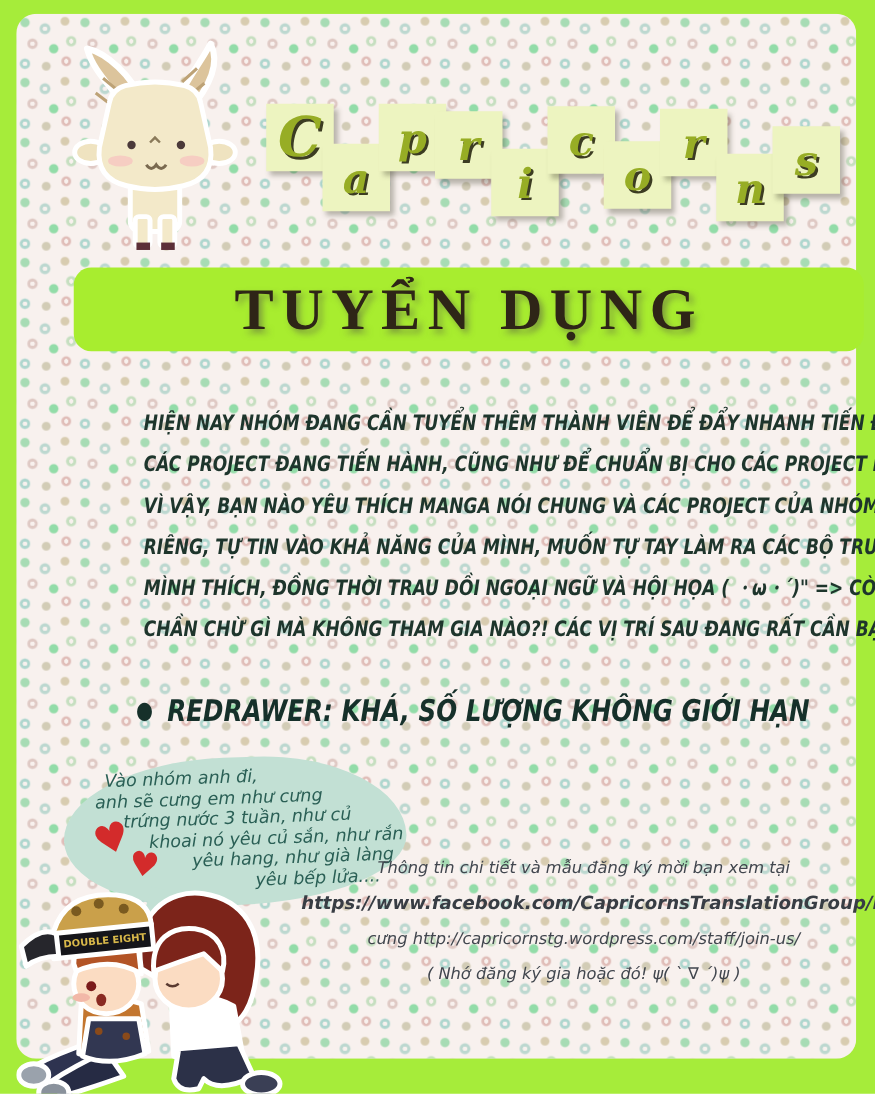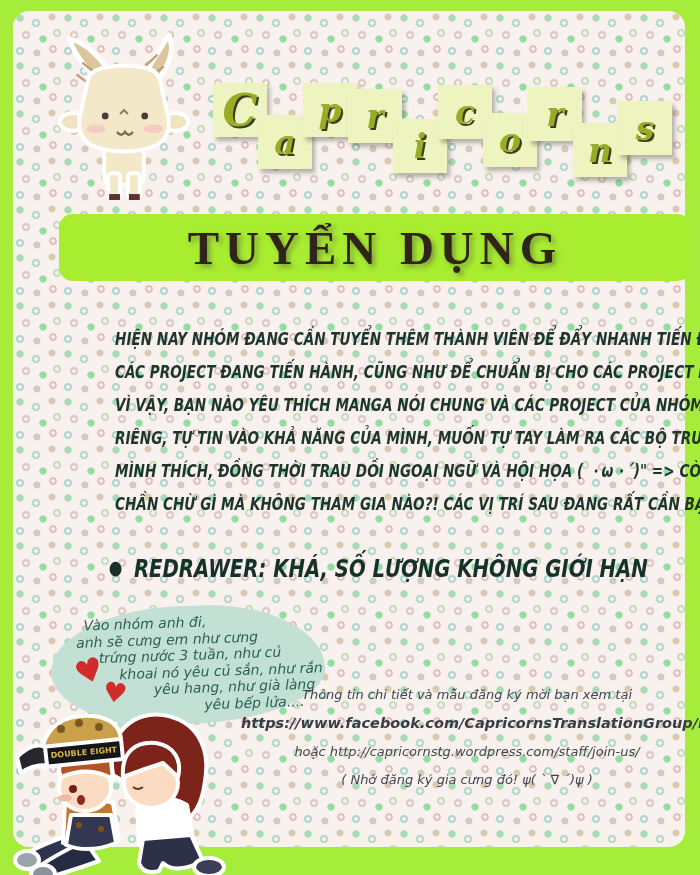--- a/index.html
+++ b/index.html
@@ -166,18 +166,18 @@
       <text x="38" y="55" font-size="8" font-weight="bold" fill="#d8b84a" transform="rotate(-5 38 55)">DOUBLE EIGHT</text>
       <circle cx="60" cy="86" r="4" fill="#7a1a1a"></circle>
       <path d="M120,84 q5,4 10,0" stroke="#5a3a30" stroke-width="2" fill="none"></path>
       <ellipse cx="68" cy="97" rx="4" ry="5" fill="#8a2a22"></ellipse>
       <ellipse cx="52" cy="95" rx="7" ry="3.5" fill="#f2b8a8"></ellipse>
     </svg>
 
     <div class="info">
       <div class="i-sm">Thông tin chi tiết và mẫu đăng ký mời bạn xem tại</div>
       <div class="i-url">https://www.facebook.com/CapricornsTranslationGroup/notes</div>
-      <div class="i-sm i-or"><span>hoặc </span><b>http://capricornstg.wordpress.com/staff/join-us/</b></div>
-      <div class="i-sm">( Nhớ đăng ký gia cưng đó! ψ( ` ∇ ´)ψ )</div>
+      <div class="i-sm i-or"><span>cưng </span><b>http://capricornstg.wordpress.com/staff/join-us/</b></div>
+      <div class="i-sm">( Nhớ đăng ký gia hoặc đó! ψ( ` ∇ ´)ψ )</div>
     </div>
 
   </div>
 </div>
 
 </body></html>

